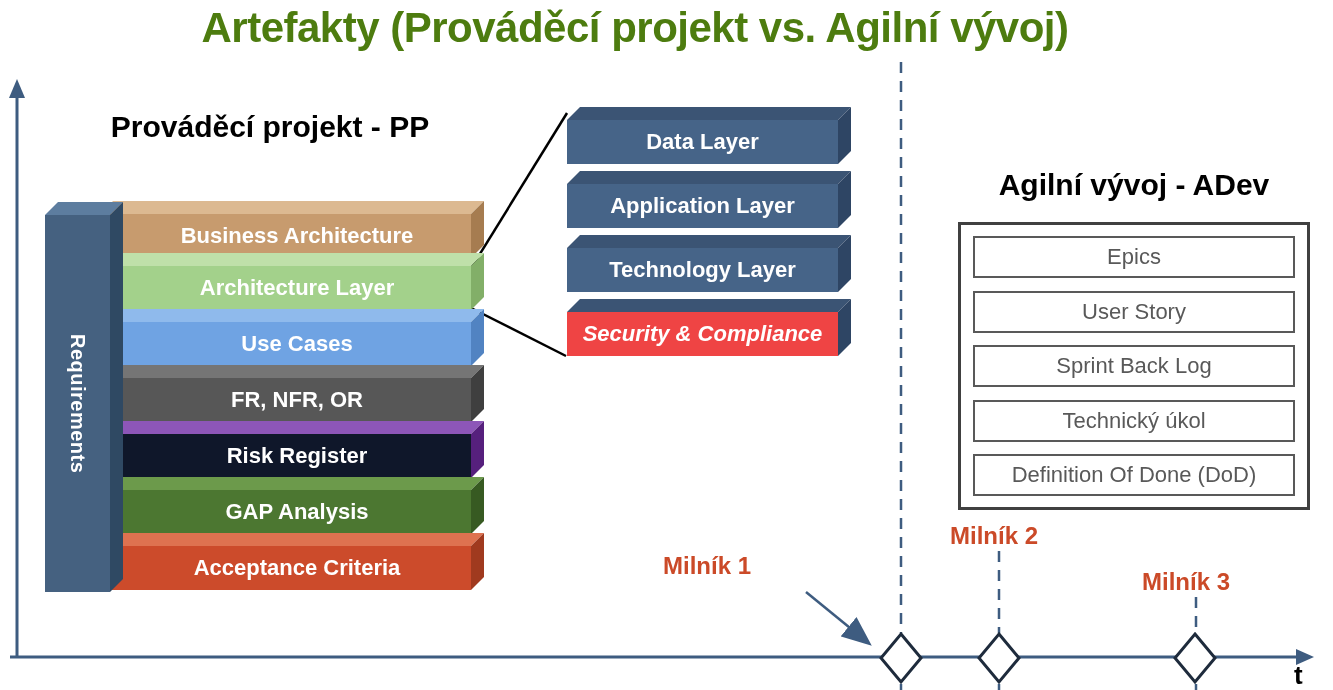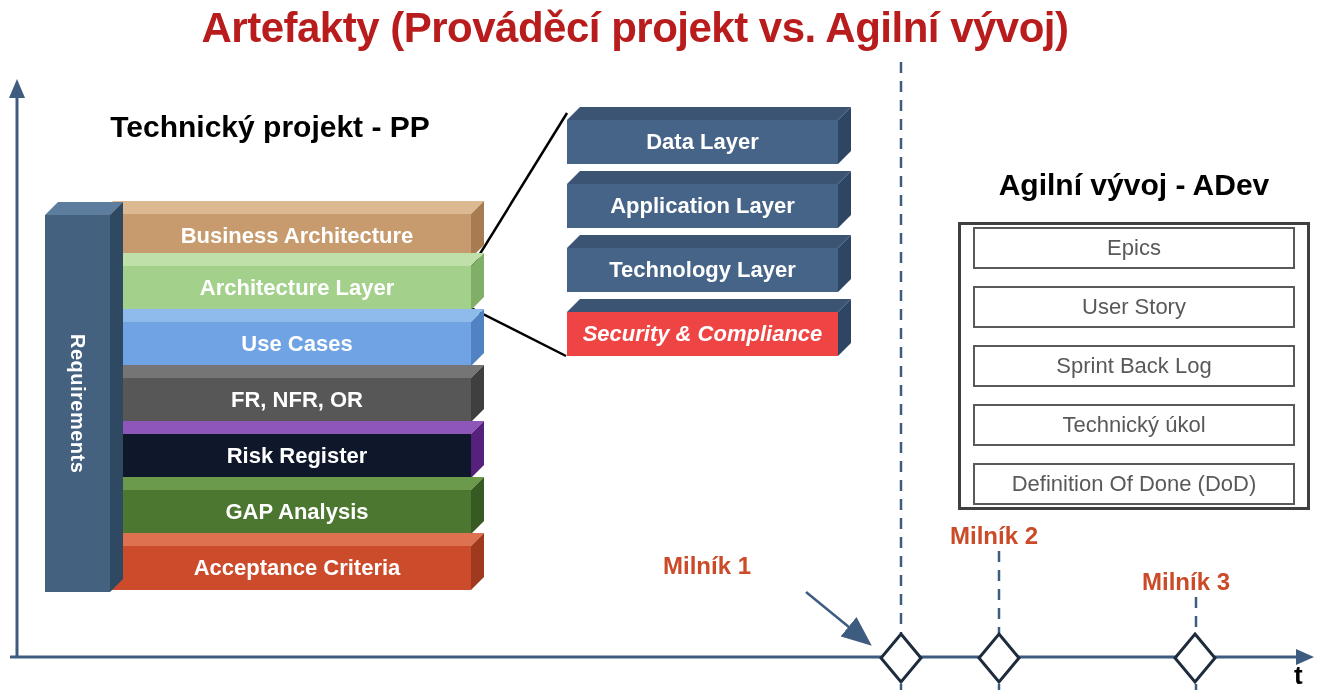--- a/index.html
+++ b/index.html
@@ -1,20 +1,20 @@
 <!DOCTYPE html>
 <html style="--axis: #3E5C80; --connector: #000000; --diamond_stroke: #1E2B3C; --milestone: #CB4A28; --agile_border: #404040; --agile_item_border: #595959; --agile_text: #595959;"><head>
 <meta charset="utf-8">
 <style>
   html,body{margin:0;padding:0;background:#fff;}
   #slide{position:relative;width:1333px;height:690px;background:#fff;overflow:hidden;
          font-family:"Liberation Sans", sans-serif;}
 
   .title{position:absolute;left:35px;top:4px;width:1200px;text-align:center;
-         font-size:42px;font-weight:700;color:#b91c1c;letter-spacing:-0.5px;}
+         font-size:42px;font-weight:700;color:#4d7c0f;letter-spacing:-0.5px;}
 
   .section-heading{position:absolute;font-size:30px;font-weight:700;color:#000;text-align:center;}
   #pp-heading{left:60px;top:110px;width:420px;}
   #adev-heading{left:956px;top:168px;width:356px;}
 
   
   .bar3d{position:absolute;}
   .b-face{position:absolute;left:0;top:0;width:100%;height:100%;
           display:flex;align-items:center;justify-content:center;}
   .b-top{position:absolute;left:0;top:-13px;width:100%;height:13px;
@@ -31,21 +31,21 @@
   #pillar{left:45px;top:215px;width:65px;height:377px;z-index:5;}
   #pillar .b-face{writing-mode:vertical-rl;}
   #pillar .bar-label{font-size:20px;font-weight:600;letter-spacing:0.5px;}
 
   
   .callout-box{left:567px;width:271px;height:44px;}
 
   
   #agile-box{position:absolute;left:958px;top:222px;width:352px;height:288px;
              border:3px solid var(--agile_border);box-sizing:border-box;background:#fff;
-             display:flex;flex-direction:column;justify-content:space-between;padding:2px 12px;}
+             display:flex;flex-direction:column;justify-content:space-between;padding:11px 12px;}
   .agile-item{height:42px;border:2px solid var(--agile_item_border);box-sizing:border-box;
               display:flex;align-items:center;justify-content:center;
               font-size:22px;color:var(--agile_text);background:#fff;}
 
   
   .milestone-label{position:absolute;font-size:24px;font-weight:700;color:var(--milestone);white-space:nowrap;}
   #m1-label{left:663px;top:552px;}
   #m2-label{left:950px;top:522px;}
   #m3-label{left:1142px;top:568px;}
   #t-label{position:absolute;left:1294px;top:660px;font-size:26px;font-weight:700;color:#000;}
@@ -91,21 +91,21 @@
 
     <line class="pointer-arrow" x1="806" y1="592" x2="866" y2="641" marker-end="url(#arrowhead)"></line>
 
     <polygon class="diamond" points="901,634 921,658 901,682 881,658"></polygon>
     <polygon class="diamond" points="999,634 1019,658 999,682 979,658"></polygon>
     <polygon class="diamond" points="1195,634 1215,658 1195,682 1175,658"></polygon>
   </svg>
 
   <div class="title">Artefakty (Prováděcí projekt vs. Agilní vývoj)</div>
 
-  <div id="pp-heading" class="section-heading">Technický projekt - PP</div>
+  <div id="pp-heading" class="section-heading">Prováděcí projekt - PP</div>
 
   <div class="bar3d pp-bar" style="top:214px">
     <div class="b-top" style="background: rgb(220, 185, 145);"></div>
     <div class="b-side" style="background: rgb(166, 124, 80);"></div>
     <div class="b-face" style="background: rgb(199, 155, 110);">
       <span class="bar-label">Business Architecture</span>
     </div>
   </div>
   <div class="bar3d pp-bar" style="top:266px">
     <div class="b-top" style="background: rgb(191, 224, 169);"></div>

